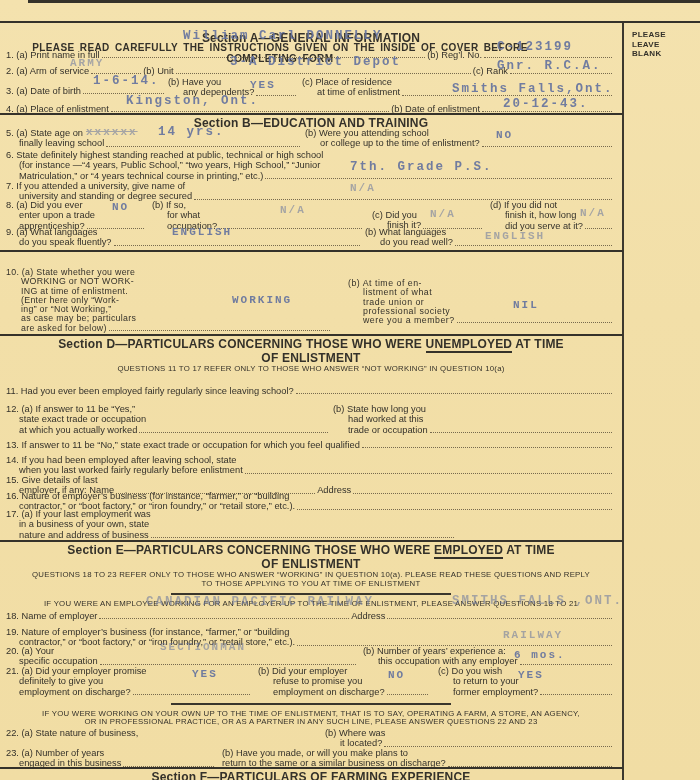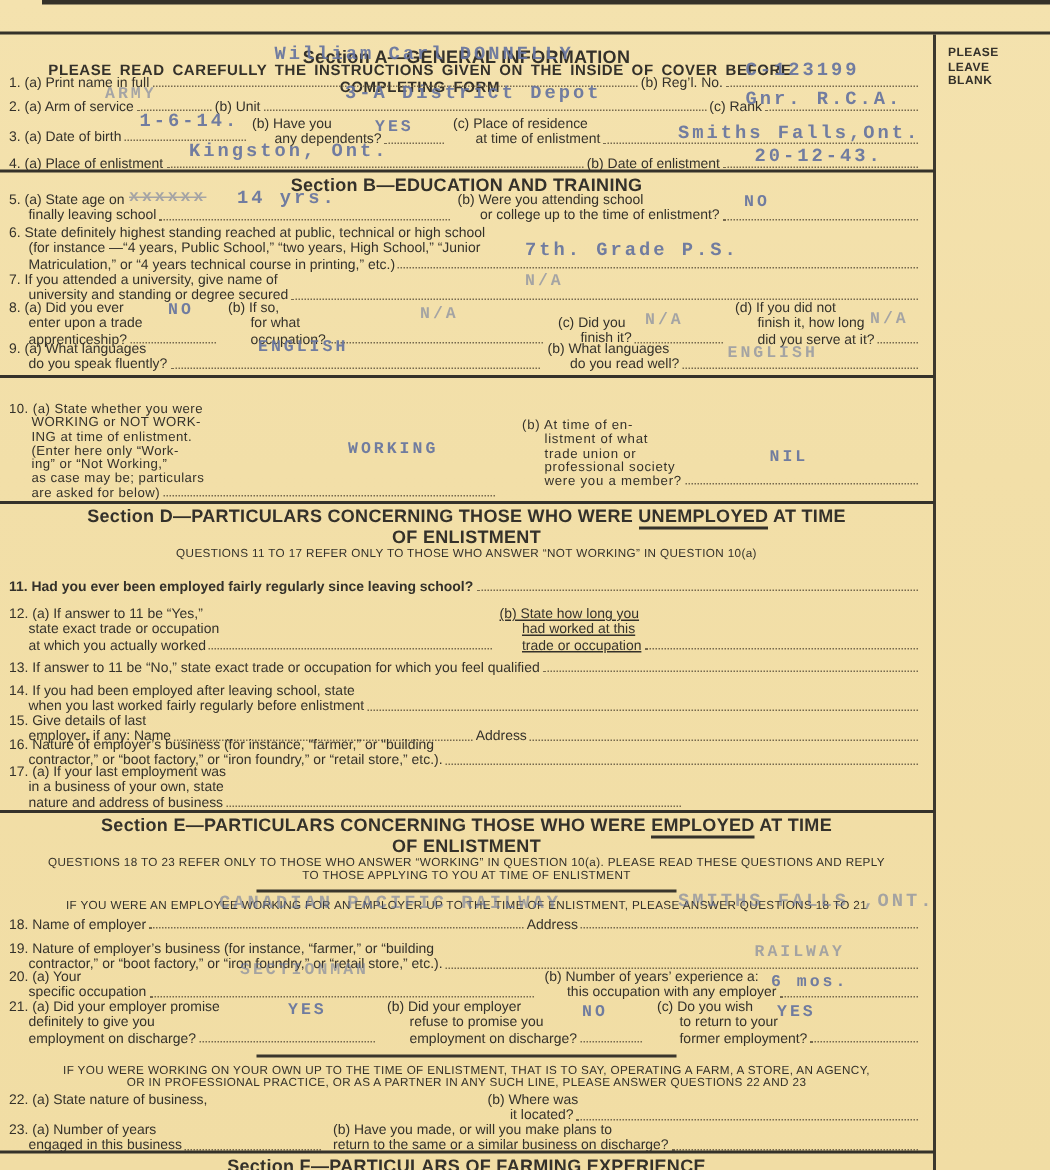--- a/index.html
+++ b/index.html
@@ -272,38 +272,38 @@
   <div class="typed" style="left:513px;top:299px;">NIL</div>
 
   <div class="rule" style="top:334px;left:0;width:623px;"></div>
 
   <div class="shead" style="top:337px;left:0;">
     <div><span>Section D—PARTICULARS CONCERNING THOSE WHO WERE </span><span class="uword">UNEMPLOYED</span><span> AT TIME</span></div>
     <div>OF ENLISTMENT</div>
   </div>
   <div class="note" style="top:364px;left:0;">QUESTIONS 11 TO 17 REFER ONLY TO THOSE WHO ANSWER “NOT WORKING” IN QUESTION 10(a)</div>
 
-  <div class="row" style="top:386px;left:6px;width:608px;font-weight:bold;">
+  <div class="row" style="top:386px;left:6px;width:608px;">
     <span class="lbl">11. Had you ever been employed fairly regularly since leaving school?</span>
       <span class="dots"></span>
   </div>
 
   <div class="blk" style="left:6px;top:404px;width:324px;">
     <div class="ln">
         <span>12. (a) If answer to 11 be “Yes,”</span>
       </div>
     <div class="ln">
         <span class="i1">state exact trade or occupation</span>
       </div>
     <div class="ln">
         <span class="i1">at which you actually worked</span>
         <span class="dots"></span>
       </div>
   </div>
-  <div class="blk" style="left:333px;top:404px;width:281px;text-decoration:underline;">
+  <div class="blk" style="left:333px;top:404px;width:281px;">
     <div class="ln">
         <span>(b) State how long you</span>
       </div>
     <div class="ln">
         <span class="i2">had worked at this</span>
       </div>
     <div class="ln">
         <span class="i2">trade or occupation</span>
         <span class="dots"></span>
       </div>

